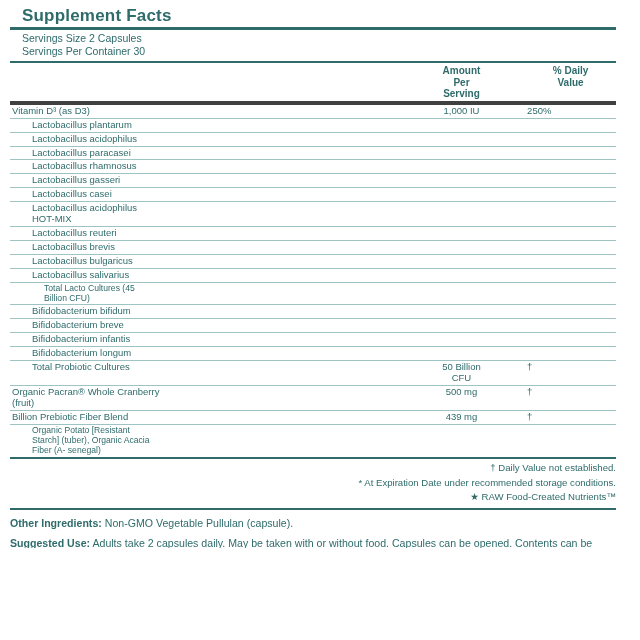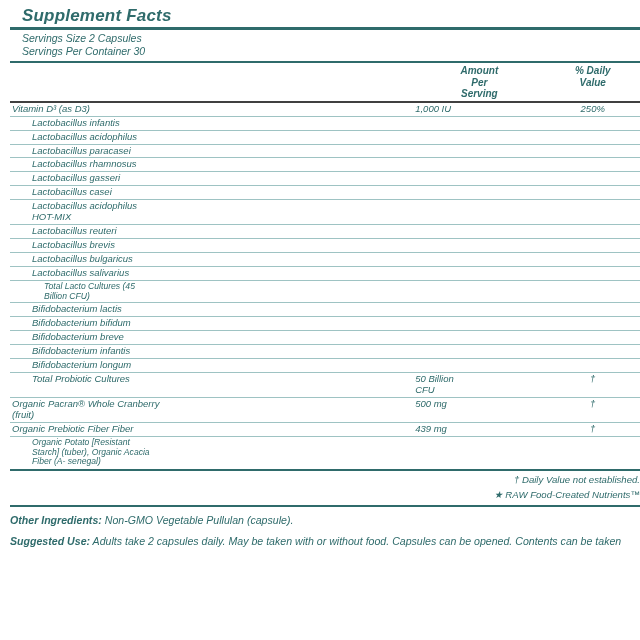--- a/index.html
+++ b/index.html
@@ -12,23 +12,22 @@
     height: 640px;
     font-family: "Liberation Sans", sans-serif;
     color: #2f6b6b;
     -webkit-font-smoothing: antialiased;
   }
   .page {
     position: relative;
     width: 640px;
     height: 548px;
     box-sizing: border-box;
-    padding: 4px 0 0 10px;
+    padding: 4px 24px 0 10px;
     overflow: hidden;
-    font-style: italic;
   }
   .title {
     font-size: 17px;
     font-weight: bold;
     color: #2f6b6b;
     letter-spacing: 0.2px;
     margin: 2px 0 1px 12px;
   }
   .rule-thick {
     height: 3px;
@@ -52,35 +51,35 @@
     font-size: 9.5px;
     color: #2f6b6b;
     table-layout: fixed;
   }
   table.facts td {
     padding: 1px 2px;
     vertical-align: top;
     line-height: 1.15;
   }
   .col-name { width: 64%; }
-  .col-amt  { width: 21%; }
-  .col-dv   { width: 15%; text-align: center; }
+  .col-amt  { width: 21%; text-align: center; }
+  .col-dv   { width: 15%; }
 
   .hdr td {
     font-weight: bold;
     font-size: 10px;
     text-align: center;
     padding-bottom: 2px;
     line-height: 1.1;
   }
   .row-line td {
     border-top: 1px solid #9ec3c3;
   }
   .row-strong td {
-    border-top: 2px solid #404040;
+    border-top: 4px solid #404040;
   }
   .indent1 { padding-left: 22px !important; }
   .indent2 { padding-left: 34px !important; }
   .small   { font-size: 8.6px; }
 
   .notes {
     font-size: 9.6px;
     line-height: 1.3;
     margin-top: 3px;
     margin-left: 4px;
@@ -126,21 +125,21 @@
           <span>% Daily</span><br>
           <span>Value</span>
         </td>
       </tr>
     <tr class="row-strong">
           <td>Vitamin D³ (as D3)</td>
           <td class="col-amt">1,000 IU</td>
           <td class="col-dv">250%</td>
         </tr>
         <tr class="row-line">
-          <td class="indent1">Lactobacillus infantis</td>
+          <td class="indent1">Lactobacillus plantarum</td>
           <td class="col-amt"></td>
           <td class="col-dv"></td>
         </tr>
         <tr class="row-line">
           <td class="indent1">Lactobacillus acidophilus</td>
           <td class="col-amt"></td>
           <td class="col-dv"></td>
         </tr>
         <tr class="row-line">
           <td class="indent1">Lactobacillus paracasei</td>
@@ -182,25 +181,20 @@
           <td class="col-amt"></td>
           <td class="col-dv"></td>
         </tr>
         <tr class="row-line">
           <td class="indent1">Lactobacillus salivarius</td>
           <td class="col-amt"></td>
           <td class="col-dv"></td>
         </tr>
         <tr class="row-line">
           <td class="indent2 small">Total Lacto Cultures (45<br>Billion CFU)</td>
-          <td class="col-amt"></td>
-          <td class="col-dv"></td>
-        </tr>
-        <tr class="row-line">
-          <td class="indent1">Bifidobacterium lactis</td>
           <td class="col-amt"></td>
           <td class="col-dv"></td>
         </tr>
         <tr class="row-line">
           <td class="indent1">Bifidobacterium bifidum</td>
           <td class="col-amt"></td>
           <td class="col-dv"></td>
         </tr>
         <tr class="row-line">
           <td class="indent1">Bifidobacterium breve</td>
@@ -221,36 +215,37 @@
           <td class="indent1">Total Probiotic Cultures</td>
           <td class="col-amt">50 Billion<br>CFU</td>
           <td class="col-dv">†</td>
         </tr>
         <tr class="row-line">
           <td>Organic Pacran® Whole Cranberry<br>(fruit)</td>
           <td class="col-amt">500 mg</td>
           <td class="col-dv">†</td>
         </tr>
         <tr class="row-line">
-          <td>Organic Prebiotic Fiber Fiber</td>
+          <td>Billion Prebiotic Fiber Blend</td>
           <td class="col-amt">439 mg</td>
           <td class="col-dv">†</td>
         </tr>
         <tr class="row-line">
           <td class="indent1 small">Organic Potato [Resistant<br>Starch] (tuber), Organic Acacia<br>Fiber (A‐ senegal)</td>
           <td class="col-amt"></td>
           <td class="col-dv"></td>
         </tr>
       </tbody>
   </table>
 
   <div class="rule-med"></div>
 
   <div class="notes">
     <div class="star-note">†  Daily Value not established.</div>
+    <div class="star-note">* At Expiration Date under recommended storage conditions.</div>
     <div class="star-note">★ RAW Food-Created Nutrients™</div>
   </div>
 
   <div class="rule-med" style="margin-top:4px;"></div>
 
   <div id="sections-host">
       <div class="section"><b>Other Ingredients:</b><span> Non-GMO Vegetable Pullulan (capsule).</span></div>
       <div class="section"><b>Suggested Use:</b><span> Adults take 2 capsules daily. May be taken with or without food. Capsules can be opened. Contents can be taken directly with water or raw juices. Not intended for children.</span></div>
       <div class="section"><b>Store in a cool, dry place.</b></div>
       <div class="section"><b>CAUTION:</b><span> As with any dietary supplement, consult your healthcare practitioner before using this product, especially if you are pregnant, nursing, anticipate surgery, take medication on a regular basis or are otherwise under medical supervision.</span></div>

